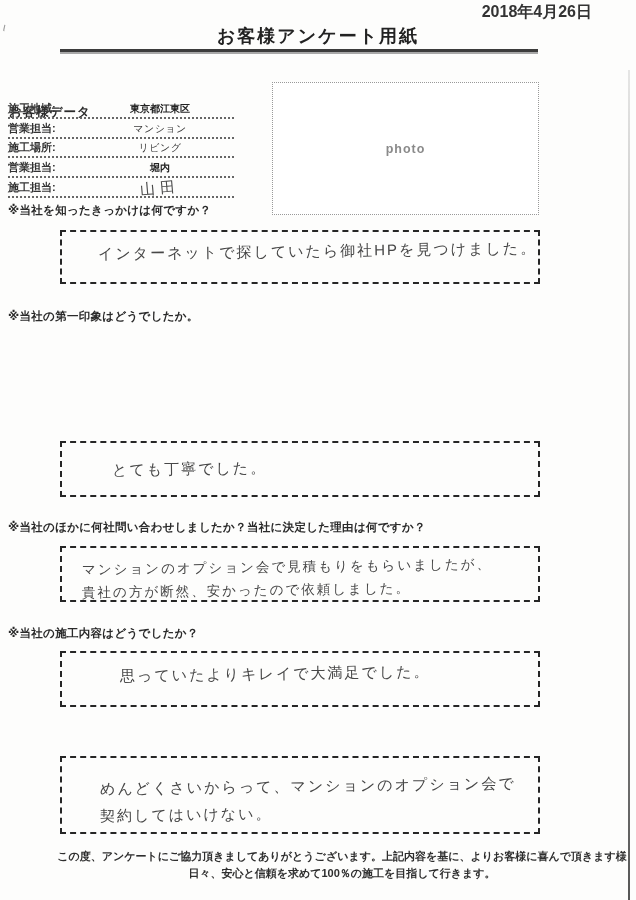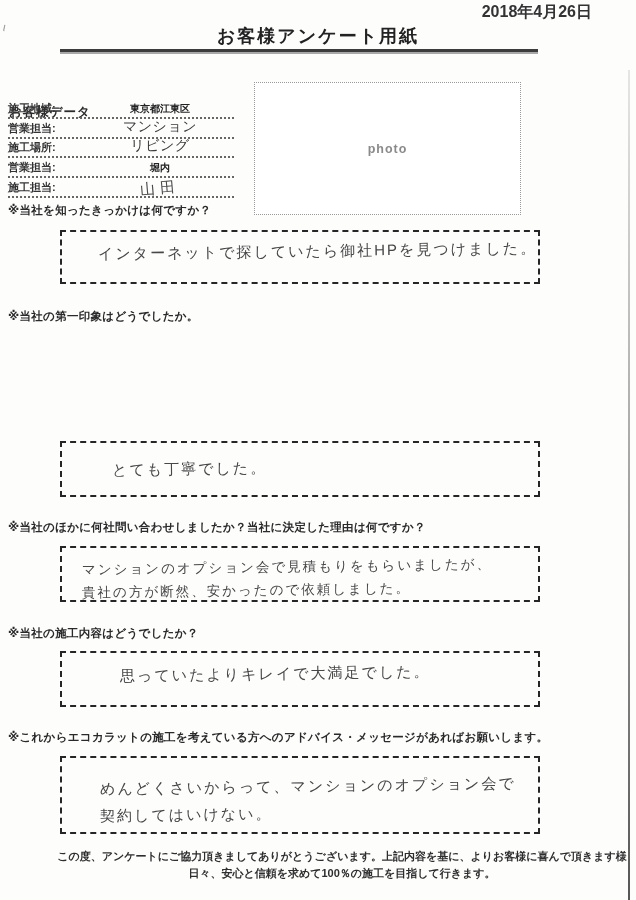--- a/index.html
+++ b/index.html
@@ -35,29 +35,29 @@
   }
   .cust-table { position: absolute; top: 99px; left: 8px; width: 226px; }
   .cust-row {
     display: flex; align-items: flex-end;
     height: 19.8px;
     border-bottom: 2px dotted #666;
     padding-bottom: 1px;
   }
   .cust-label { width: 78px; font-size: 11px; font-weight: bold; color: #333; }
   .cust-value { flex: 1; text-align: center; font-size: 10px; font-weight: bold; color: #222; }
-  .cust-value.penfont { font-weight: normal; font-size: 14px; letter-spacing: 0.5px; color: #3a3a3a; }
+  .cust-value.penfont { font-weight: normal; font-size: 10px; letter-spacing: 0.5px; color: #3a3a3a; }
   .cust-value.handwritten {
     font-weight: normal; font-size: 15px; color: #4a4a4a;
     transform: rotate(-5deg); letter-spacing: 5px;
     position: relative; top: 3px;
   }
   
   .photo-box {
-    position: absolute; top: 82px; left: 254px; width: 267px; height: 133px;
+    position: absolute; top: 82px; left: 272px; width: 267px; height: 133px;
     border: 1px dotted #999;
     background: #fff;
     display: flex; align-items: center; justify-content: center;
   }
   .photo-label { font-size: 12.5px; color: #8a8a8a; letter-spacing: 1px; font-weight: bold; }
   
   .q-label {
     position: absolute; left: 8px;
     font-size: 11.5px; font-weight: bold; color: #2a2a2a;
     letter-spacing: 0.3px;
@@ -144,21 +144,20 @@
   <div class="a-box" style="top:546px; height:56px; padding:7px 0 0 20px;">
     <span class="hand" style="font-size:13.5px; line-height:23px;">マンションのオプション会で見積もりをもらいましたが、</span>
     <span class="hand" style="font-size:13.5px; line-height:23px;">貴社の方が断然、安かったので依頼しました。</span>
   </div>
 
   <div class="q-label" style="top:626px;">※当社の施工内容はどうでしたか？</div>
   <div class="a-box" style="top:651px; height:56px; padding:11px 0 0 58px;">
     <span class="hand">思っていたよりキレイで大満足でした。</span>
   </div>
 
-  <div class="q-label" style="top:730px;">※これからエコカラットの施工を考えている方へのアドバイス・メッセージがあればお願いします。</div>
   <div class="a-box" style="top:756px; height:78px; padding:14px 0 0 38px;">
     <span class="hand" style="line-height:27px;">めんどくさいからって、マンションのオプション会で</span>
     <span class="hand" style="line-height:27px;">契約してはいけない。</span>
   </div>
 
   <div class="footer">
     <div>この度、アンケートにご協力頂きましてありがとうございます。上記内容を基に、よりお客様に喜んで頂きます様</div>
     <div>日々、安心と信頼を求めて100％の施工を目指して行きます。</div>
   </div>
 

